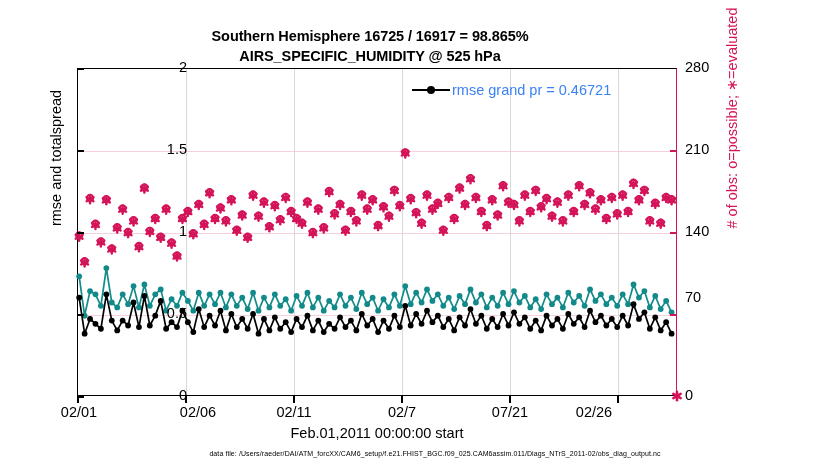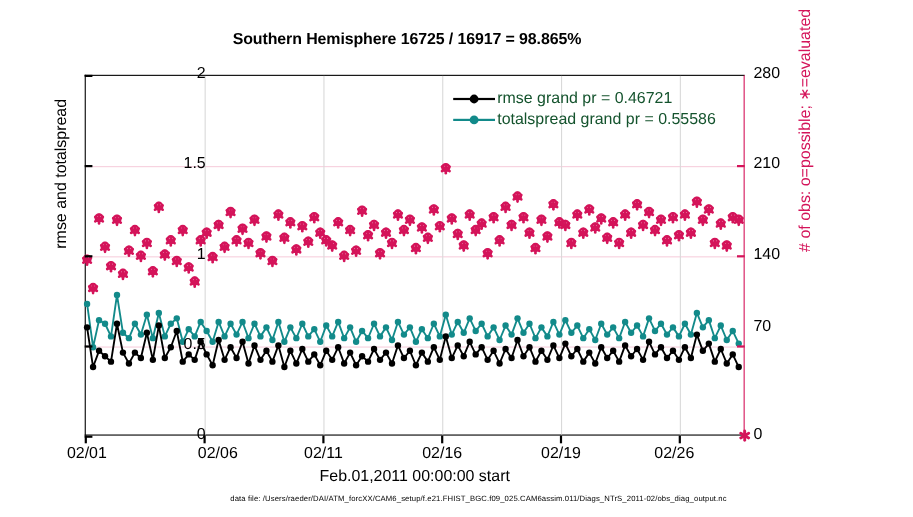--- a/index.html
+++ b/index.html
@@ -49,38 +49,39 @@
     font-size:14.5px;text-align:center;color:#d4145a;
   }
   .xlabel{position:absolute;left:57px;top:425px;width:600px;text-align:center;font-size:14.5px;color:#000;}
 
   
   .legend{position:absolute;left:392px;top:80px;}
   .legend-row{display:flex;align-items:center;height:19px;}
   .legend-line{position:relative;width:38px;height:12px;margin-right:2px;}
   .legend-line .lseg{position:absolute;top:5px;left:0;width:38px;height:2.2px;}
   .legend-line .ldot{position:absolute;top:2.5px;left:15px;width:8px;height:8px;border-radius:50%;}
-  .legend-text{font-size:14.5px;color:#14532d;white-space:nowrap;}
+  .legend-text{font-size:14.5px;color:#3b82f6;white-space:nowrap;}
 
   
   .footer{
     position:absolute;left:0;top:450px;width:830px;text-align:center;
     font-size:7px;color:#000;letter-spacing:0.1px;
   }
 
   
   .data-svg{position:absolute;left:57px;top:68px;width:600px;height:328px;overflow:visible;}
 </style>
 </head>
 <body>
 
 <div id="root">
 
   <div class="title-block">
     <div class="title-line">Southern Hemisphere 16725 / 16917 = 98.865%</div>
+    <div class="title-line">AIRS_SPECIFIC_HUMIDITY @ 525 hPa</div>
   </div>
 
   <div class="plot-frame">
     <div class="grid-h" style="top:82px;"></div>
     <div class="grid-h" style="top:164px;"></div>
     <div class="grid-h" style="top:246px;"></div>
     <div class="grid-v" style="left:108px;"></div>
     <div class="grid-v" style="left:216px;"></div>
     <div class="grid-v" style="left:324px;"></div>
     <div class="grid-v" style="left:432px;"></div>
@@ -795,41 +796,34 @@
     <div class="xtick-mark" style="left:57px;"></div>
     <div class="xtick-mark" style="left:165px;"></div>
     <div class="xtick-mark" style="left:273px;"></div>
     <div class="xtick-mark" style="left:381px;"></div>
     <div class="xtick-mark" style="left:489px;"></div>
     <div class="xtick-mark" style="left:597px;"></div>
 
     <div class="xtick-lbl" style="left:59px;text-align:right;">02/01</div>
     <div class="xtick-lbl" style="left:178px;">02/06</div>
     <div class="xtick-lbl" style="left:274px;">02/11</div>
-    <div class="xtick-lbl" style="left:382px;">02/16</div>
-    <div class="xtick-lbl" style="left:490px;">02/19</div>
-    <div class="xtick-lbl" style="left:593px;text-align:right;">02/26</div>
+    <div class="xtick-lbl" style="left:382px;">02/7</div>
+    <div class="xtick-lbl" style="left:490px;">07/21</div>
+    <div class="xtick-lbl" style="left:574px;text-align:right;">02/26</div>
   </div>
 
   <div class="ylabel-left">rmse and totalspread</div>
   <div class="ylabel-right"># of obs: o=possible; ∗=evaluated</div>
   <div class="xlabel">Feb.01,2011 00:00:00 start</div>
 
   <div class="legend">
     <div class="legend-row">
       <span class="legend-line">
         <span class="lseg" style="background:#000000;"></span>
         <span class="ldot" style="background:#000000;"></span>
       </span>
       <span class="legend-text">rmse grand pr = 0.46721</span>
     </div>
-    <div class="legend-row">
-      <span class="legend-line">
-        <span class="lseg" style="background:#128a8a;"></span>
-        <span class="ldot" style="background:#128a8a;"></span>
-      </span>
-      <span class="legend-text">totalspread grand pr = 0.55586</span>
-    </div>
   </div>
 
   <div class="footer">data file: /Users/raeder/DAI/ATM_forcXX/CAM6_setup/f.e21.FHIST_BGC.f09_025.CAM6assim.011/Diags_NTrS_2011-02/obs_diag_output.nc</div>
 
 </div>
 
 </body></html>

